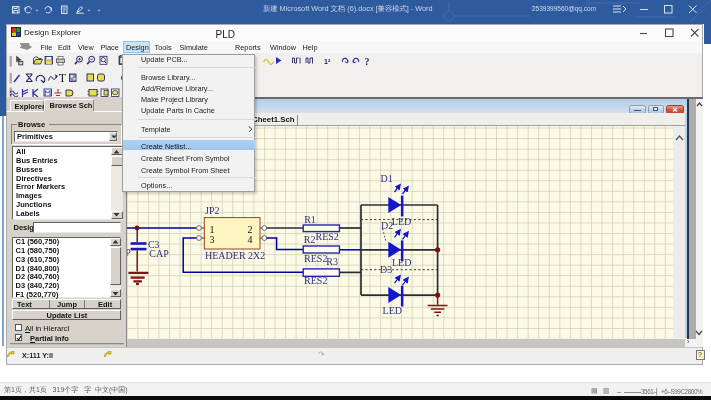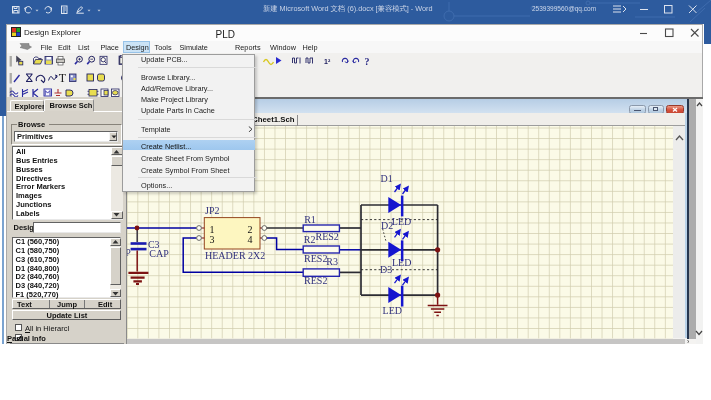--- a/index.html
+++ b/index.html
@@ -1,15 +1,15 @@
 <!DOCTYPE html>
 <html><head><meta charset="utf-8"><style>
 *{margin:0;padding:0;box-sizing:border-box}
 body{font-family:"Liberation Sans",sans-serif}
-#scr{position:relative;width:711px;height:344px;overflow:hidden;background:#fff}
+#scr{position:relative;width:711px;height:400px;overflow:hidden;background:#fff}
 .abs{position:absolute}
 .t{position:absolute;white-space:nowrap}
 </style></head>
 <body>
 <div id="scr">
 
 <div class="abs" style="left:0;top:0;width:711px;height:24px;background:#2d5b9e"></div>
 <svg class="abs" style="left:0;top:0" width="711" height="24" viewBox="0 0 711 24">
 
   <g stroke="#3f6cae" stroke-width="1" fill="none">
@@ -77,21 +77,21 @@
     <path d="M4,6.5 h7"></path>
     <rect x="29.5" y="2" width="7.5" height="7.5"></rect>
     <path d="M55,2 l7.5,7.5 m0,-7.5 l-7.5,7.5"></path>
   </g>
 </svg>
 
 <div class="abs" style="left:7px;top:41px;width:695px;height:11.5px;background:#f7f7f7"></div>
 <div class="abs" style="left:123px;top:40.5px;width:27px;height:12px;background:#cbe3f6;border:1px solid #98c3e8"></div>
 <div class="t" style="left:40.5px;top:42.5px;font-size:7.3px;color:#1b1b1b">File</div>
 <div class="t" style="left:58px;top:42.5px;font-size:7.3px;color:#1b1b1b">Edit</div>
-<div class="t" style="left:78px;top:42.5px;font-size:7.3px;color:#1b1b1b">List</div>
+<div class="t" style="left:78px;top:42.5px;font-size:7.3px;color:#1b1b1b">View</div>
 <div class="t" style="left:100.5px;top:42.5px;font-size:7.3px;color:#1b1b1b">Place</div>
 <div class="t" style="left:126px;top:42.5px;font-size:7.3px;color:#1b1b1b">Design</div>
 <div class="t" style="left:154.5px;top:42.5px;font-size:7.3px;color:#1b1b1b">Tools</div>
 <div class="t" style="left:179.5px;top:42.5px;font-size:7.3px;color:#1b1b1b">Simulate</div>
 <div class="t" style="left:215.5px;top:29px;font-size:10px;color:#1b1b1b">PLD</div>
 <div class="t" style="left:235px;top:42.5px;font-size:7.3px;color:#1b1b1b">Reports</div>
 <div class="t" style="left:270px;top:42.5px;font-size:7.3px;color:#1b1b1b">Window</div>
 <div class="t" style="left:302.5px;top:42.5px;font-size:7.3px;color:#1b1b1b">Help</div>
 
 <svg class="abs" style="left:19px;top:43px" width="13" height="7" viewBox="0 0 13 7">
@@ -404,21 +404,21 @@
 
 <div class="abs" style="left:11.5px;top:309.5px;width:109.5px;height:10px;background:#d6d2c9;border:1px solid;border-color:#fff #5f5f5f #5f5f5f #fff"></div>
 <div class="t" style="left:46.5px;top:311px;font-size:7.5px;font-weight:bold;color:#111">Update List</div>
 
 <div class="abs" style="left:15px;top:324px;width:7px;height:7px;background:#fff;border:1px solid #555"></div>
 <div class="t" style="left:25px;top:323.5px;font-size:7.5px;font-weight:normal;color:#111"><u>A</u>ll in Hierarcl</div>
 <div class="abs" style="left:15px;top:334px;width:7px;height:7px;background:#fff;border:1px solid #555"></div>
 <svg class="abs" style="left:15.5px;top:334.5px" width="6" height="6" viewBox="0 0 6 6">
       <path d="M1,3 l1.5,2 2.5,-4" stroke="#111" stroke-width="1.1" fill="none"></path>
     </svg>
-<div class="t" style="left:7px;top:333.5px;font-size:7.5px;font-weight:bold;color:#111"><u>P</u>artial Info</div>
+<div class="t" style="left:30px;top:333.5px;font-size:7.5px;font-weight:bold;color:#111"><u>P</u>artial Info</div>
 
 <div class="abs" style="left:10px;top:343px;width:114px;height:2px;background:#c0bcb4;border-top:1px solid #8a8a8a"></div>
 
 <div class="abs" style="left:124px;top:97px;width:3px;height:249.5px;background:#d6d2c9;border-right:1px solid #8a8a8a"></div>
 
 <div class="abs" style="left:122.3px;top:53.5px;width:133px;height:138.5px;background:#f2f2f2;border:1px solid #9c9c9c;box-shadow:1.5px 1.5px 2.5px rgba(0,0,0,0.18)"></div>
 <div class="abs" style="left:137.5px;top:66.9px;width:119px;height:1px;background:#d9d9d9"></div>
 <div class="abs" style="left:137.5px;top:119.4px;width:119px;height:1px;background:#d9d9d9"></div>
 <div class="abs" style="left:137.5px;top:137.1px;width:119px;height:1px;background:#d9d9d9"></div>
 <div class="abs" style="left:137.5px;top:176.8px;width:119px;height:1px;background:#d9d9d9"></div>

